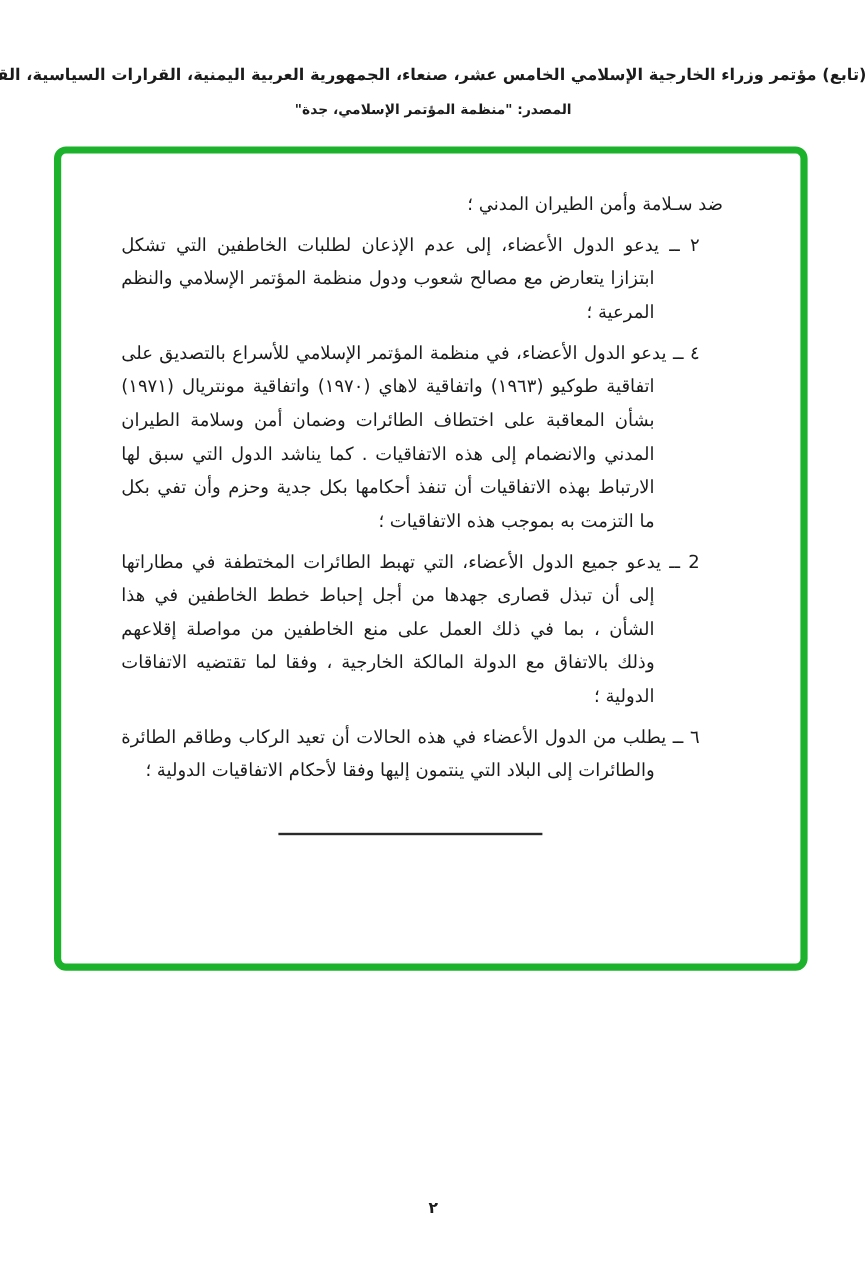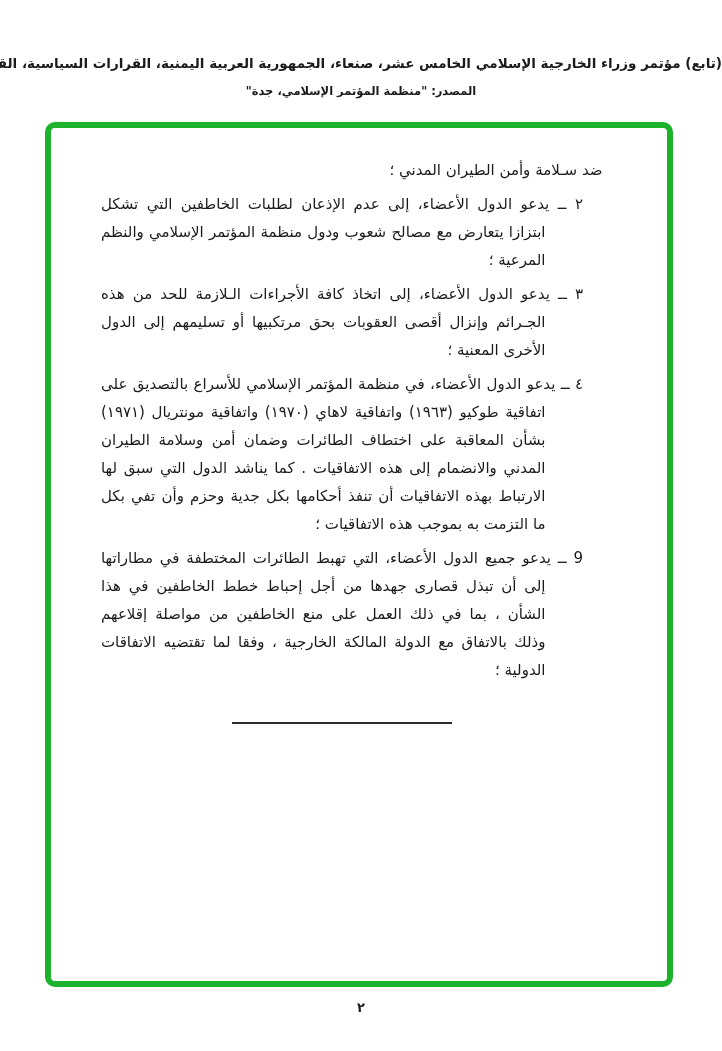--- a/index.html
+++ b/index.html
@@ -36,21 +36,21 @@
     font-weight: bold;
     line-height: 22px;
     margin-top: 4px;
   }
   
   .scan-frame {
     position: absolute;
     left: 45px;
     top: 122px;
     width: 628px;
-    height: 865px;
+    height: 687px;
     border: 6px solid #1cb22b;
     border-radius: 10px;
     box-sizing: border-box;
     background: #ffffff;
   }
   .scan-content {
     direction: rtl;
     padding: 28px 84px 0 50px;
     font-size: 15px;
     line-height: 28px;
@@ -93,26 +93,26 @@
   <div class="source-line">المصدر:  "منظمة المؤتمر الإسلامي، جدة"</div>
 </div>
 
 <div class="scan-frame">
   <div class="scan-content">
 
     <p class="section-heading">ضد سـلامة وأمن الطيران المدني ؛</p>
 
     <p class="item"><span class="item-prefix">٢ ــ</span> <span>يدعو الدول الأعضاء، إلى عدم الإذعان لطلبات الخاطفين التي تشكل ابتزازا يتعارض مع مصالح شعوب ودول منظمة المؤتمر الإسلامي والنظم المرعية ؛</span></p>
 
-    <p class="item"><span class="item-prefix">٣ ــ</span> <span>يدعو الدول الأعضاء، إلى اتخاذ كافة الأجراءات الـلازمة للحد من هذه الجـرائم وإنزال أقصى العقوبات بحق مرتكبيها أو تسليمهم إلى الدول الأخرى المعنية ؛</span></p>
 
     <p class="item"><span class="item-prefix">٤ ــ</span> <span>يدعو الدول الأعضاء، في منظمة المؤتمر الإسلامي للأسراع بالتصديق على اتفاقية طوكيو (١٩٦٣) واتفاقية لاهاي (١٩٧٠) واتفاقية مونتريال (١٩٧١) بشأن المعاقبة على اختطاف الطائرات وضمان أمن وسلامة الطيران المدني والانضمام إلى هذه الاتفاقيات . كما يناشد الدول التي سبق لها الارتباط بهذه الاتفاقيات أن تنفذ أحكامها بكل جدية وحزم وأن تفي بكل ما التزمت به بموجب هذه الاتفاقيات ؛</span></p>
 
-    <p class="item"><span class="item-prefix">9 ــ</span> <span>يدعو جميع الدول الأعضاء، التي تهبط الطائرات المختطفة في مطاراتها إلى أن تبذل قصارى جهدها من أجل إحباط خطط الخاطفين في هذا الشأن ، بما في ذلك العمل على منع الخاطفين من مواصلة إقلاعهم وذلك بالاتفاق مع الدولة المالكة الخارجية ، وفقا لما تقتضيه الاتفاقات الدولية ؛</span></p>
+    <p class="item"><span class="item-prefix">2 ــ</span> <span>يدعو جميع الدول الأعضاء، التي تهبط الطائرات المختطفة في مطاراتها إلى أن تبذل قصارى جهدها من أجل إحباط خطط الخاطفين في هذا الشأن ، بما في ذلك العمل على منع الخاطفين من مواصلة إقلاعهم وذلك بالاتفاق مع الدولة المالكة الخارجية ، وفقا لما تقتضيه الاتفاقات الدولية ؛</span></p>
 
+    <p class="item"><span class="item-prefix">٦ ــ</span> <span>يطلب من الدول الأعضاء في هذه الحالات أن تعيد الركاب وطاقم الطائرة والطائرات إلى البلاد التي ينتمون إليها وفقا لأحكام الاتفاقيات الدولية ؛</span></p>
 
 
     <p class="item"><span class="item-prefix"></span> <span></span></p>
 
     <div class="closing-divider"></div>
 
   </div>
 </div>
 
 <div class="page-number">٢</div>

